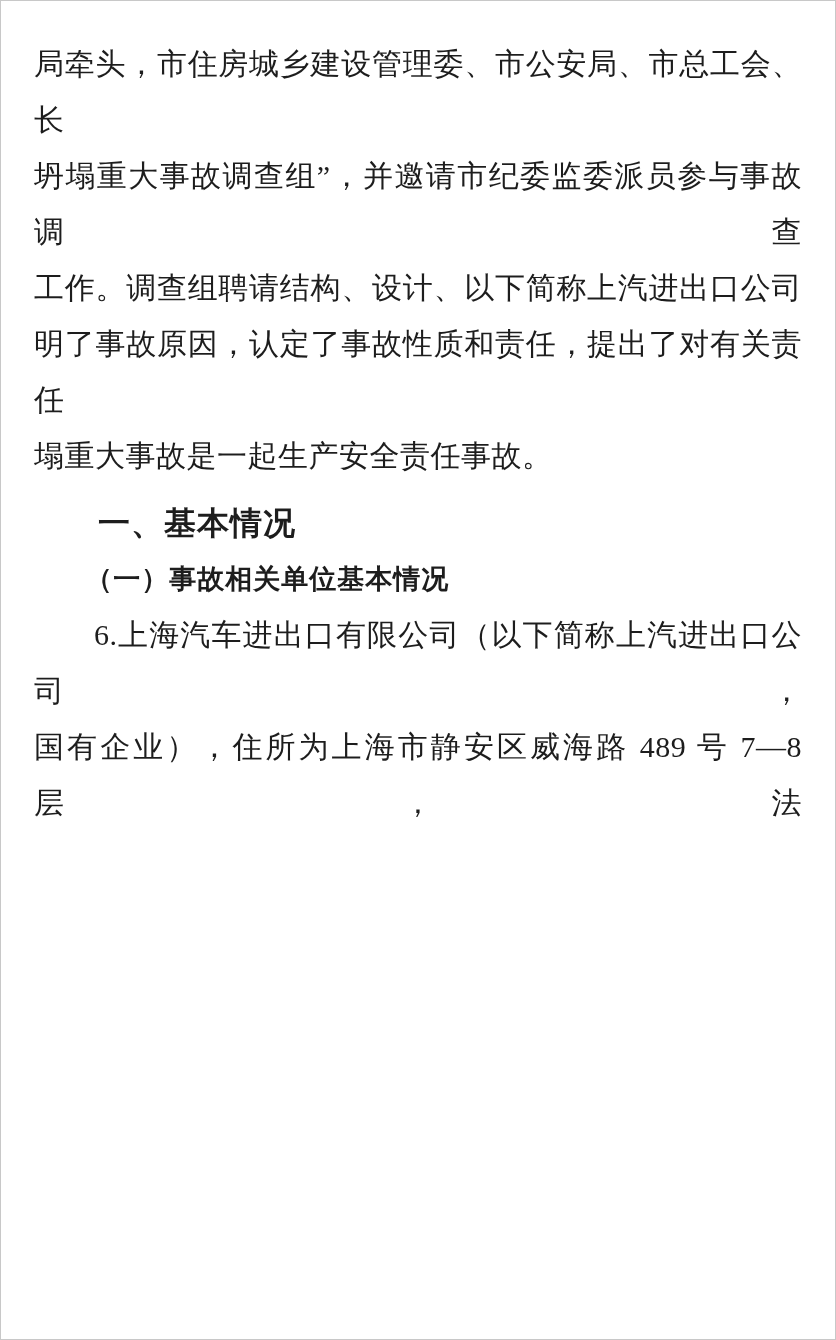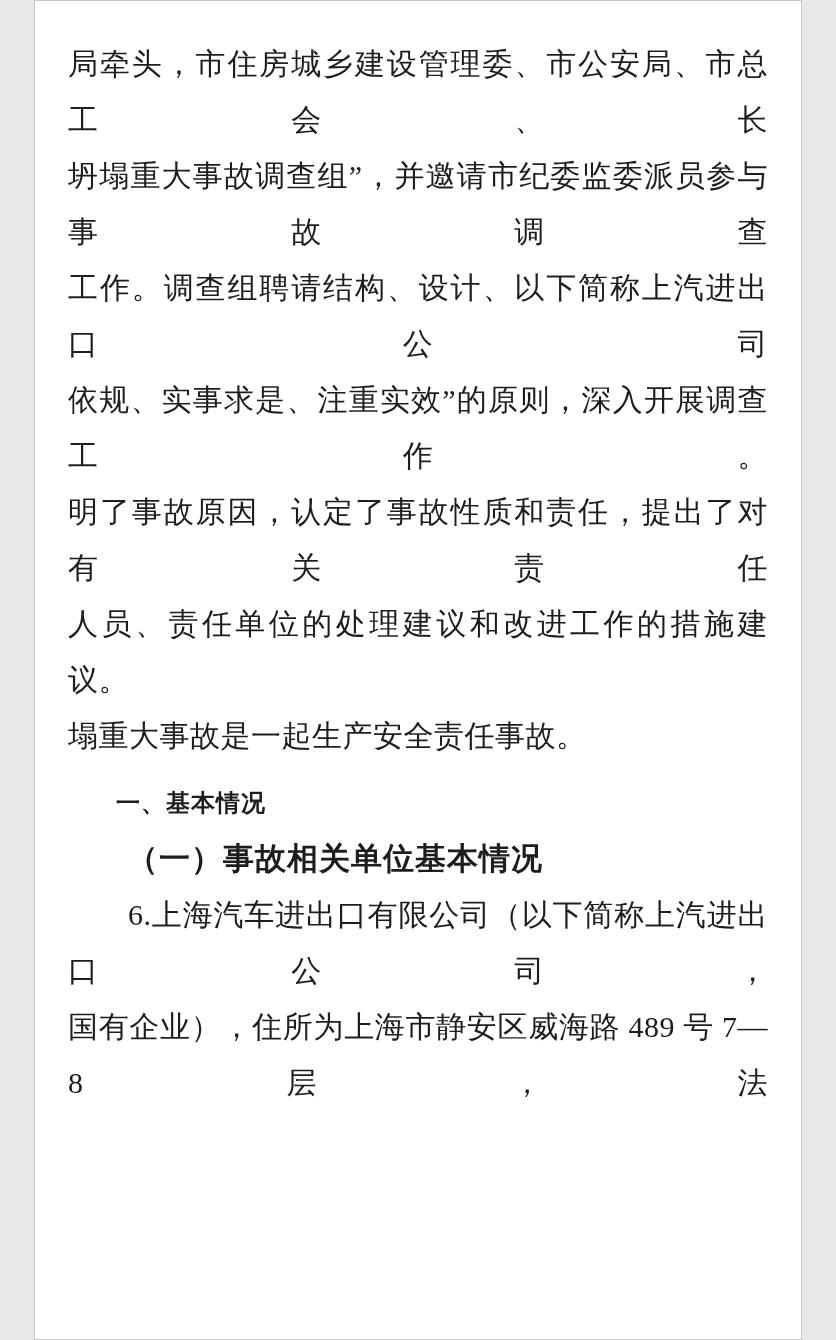--- a/index.html
+++ b/index.html
@@ -1,18 +1,18 @@
 <!DOCTYPE html>
 <html><head>
 <meta charset="utf-8">
 <style>
   html, body { margin: 0; padding: 0; background: #e8e8e8; }
   .page {
     position: relative;
-    width: 768px;
+    width: 836px;
     height: 1340px;
     margin: 0 auto;
     background: #ffffff;
     border: 1px solid #c8c8c8;
     box-sizing: border-box;
     overflow: hidden;
     font-family: "Liberation Serif", "DejaVu Serif", serif;
   }
   .textcol {
     padding: 35px 33px 0 33px;
@@ -28,46 +28,44 @@
   }
   .line.end {
     text-align-last: left;
   }
   .line.pstart {
     text-indent: 2em;
   }
   .line.h1 {
     font-family: "Liberation Sans", "DejaVu Sans", sans-serif;
     font-weight: bold;
-    font-size: 24px;
+    font-size: 32px;
     text-indent: 2em;
     text-align-last: left;
     margin-top: 11px;
     letter-spacing: 1px;
   }
   .line.h2 {
     font-weight: bold;
-    font-size: 31px;
+    font-size: 27px;
     text-indent: 1.9em;
     text-align-last: left;
     letter-spacing: 1px;
   }
 </style>
 </head>
 <body>
 
 <div class="page">
   <div class="textcol">
     <div id="doc-lines">
         <div class="line">局牵头，市住房城乡建设管理委、市公安局、市总工会、长</div>
         <div class="line">坍塌重大事故调查组”，并邀请市纪委监委派员参与事故调查</div>
         <div class="line">工作。调查组聘请结构、设计、以下简称上汽进出口公司</div>
-        <div class="line">依规、实事求是、注重实效”的原则，深入开展调查工作。</div>
         <div class="line">明了事故原因，认定了事故性质和责任，提出了对有关责任</div>
-        <div class="line end">人员、责任单位的处理建议和改进工作的措施建议。</div>
         <div class="line end">塌重大事故是一起生产安全责任事故。</div>
         <div class="line h1">一、基本情况</div>
         <div class="line h2">（一）事故相关单位基本情况</div>
         <div class="line pstart">6.上海汽车进出口有限公司（以下简称上汽进出口公司，</div>
         <div class="line">国有企业），住所为上海市静安区威海路 489 号 7—8 层，法</div>
       </div>
 
   </div>
 </div>
 

